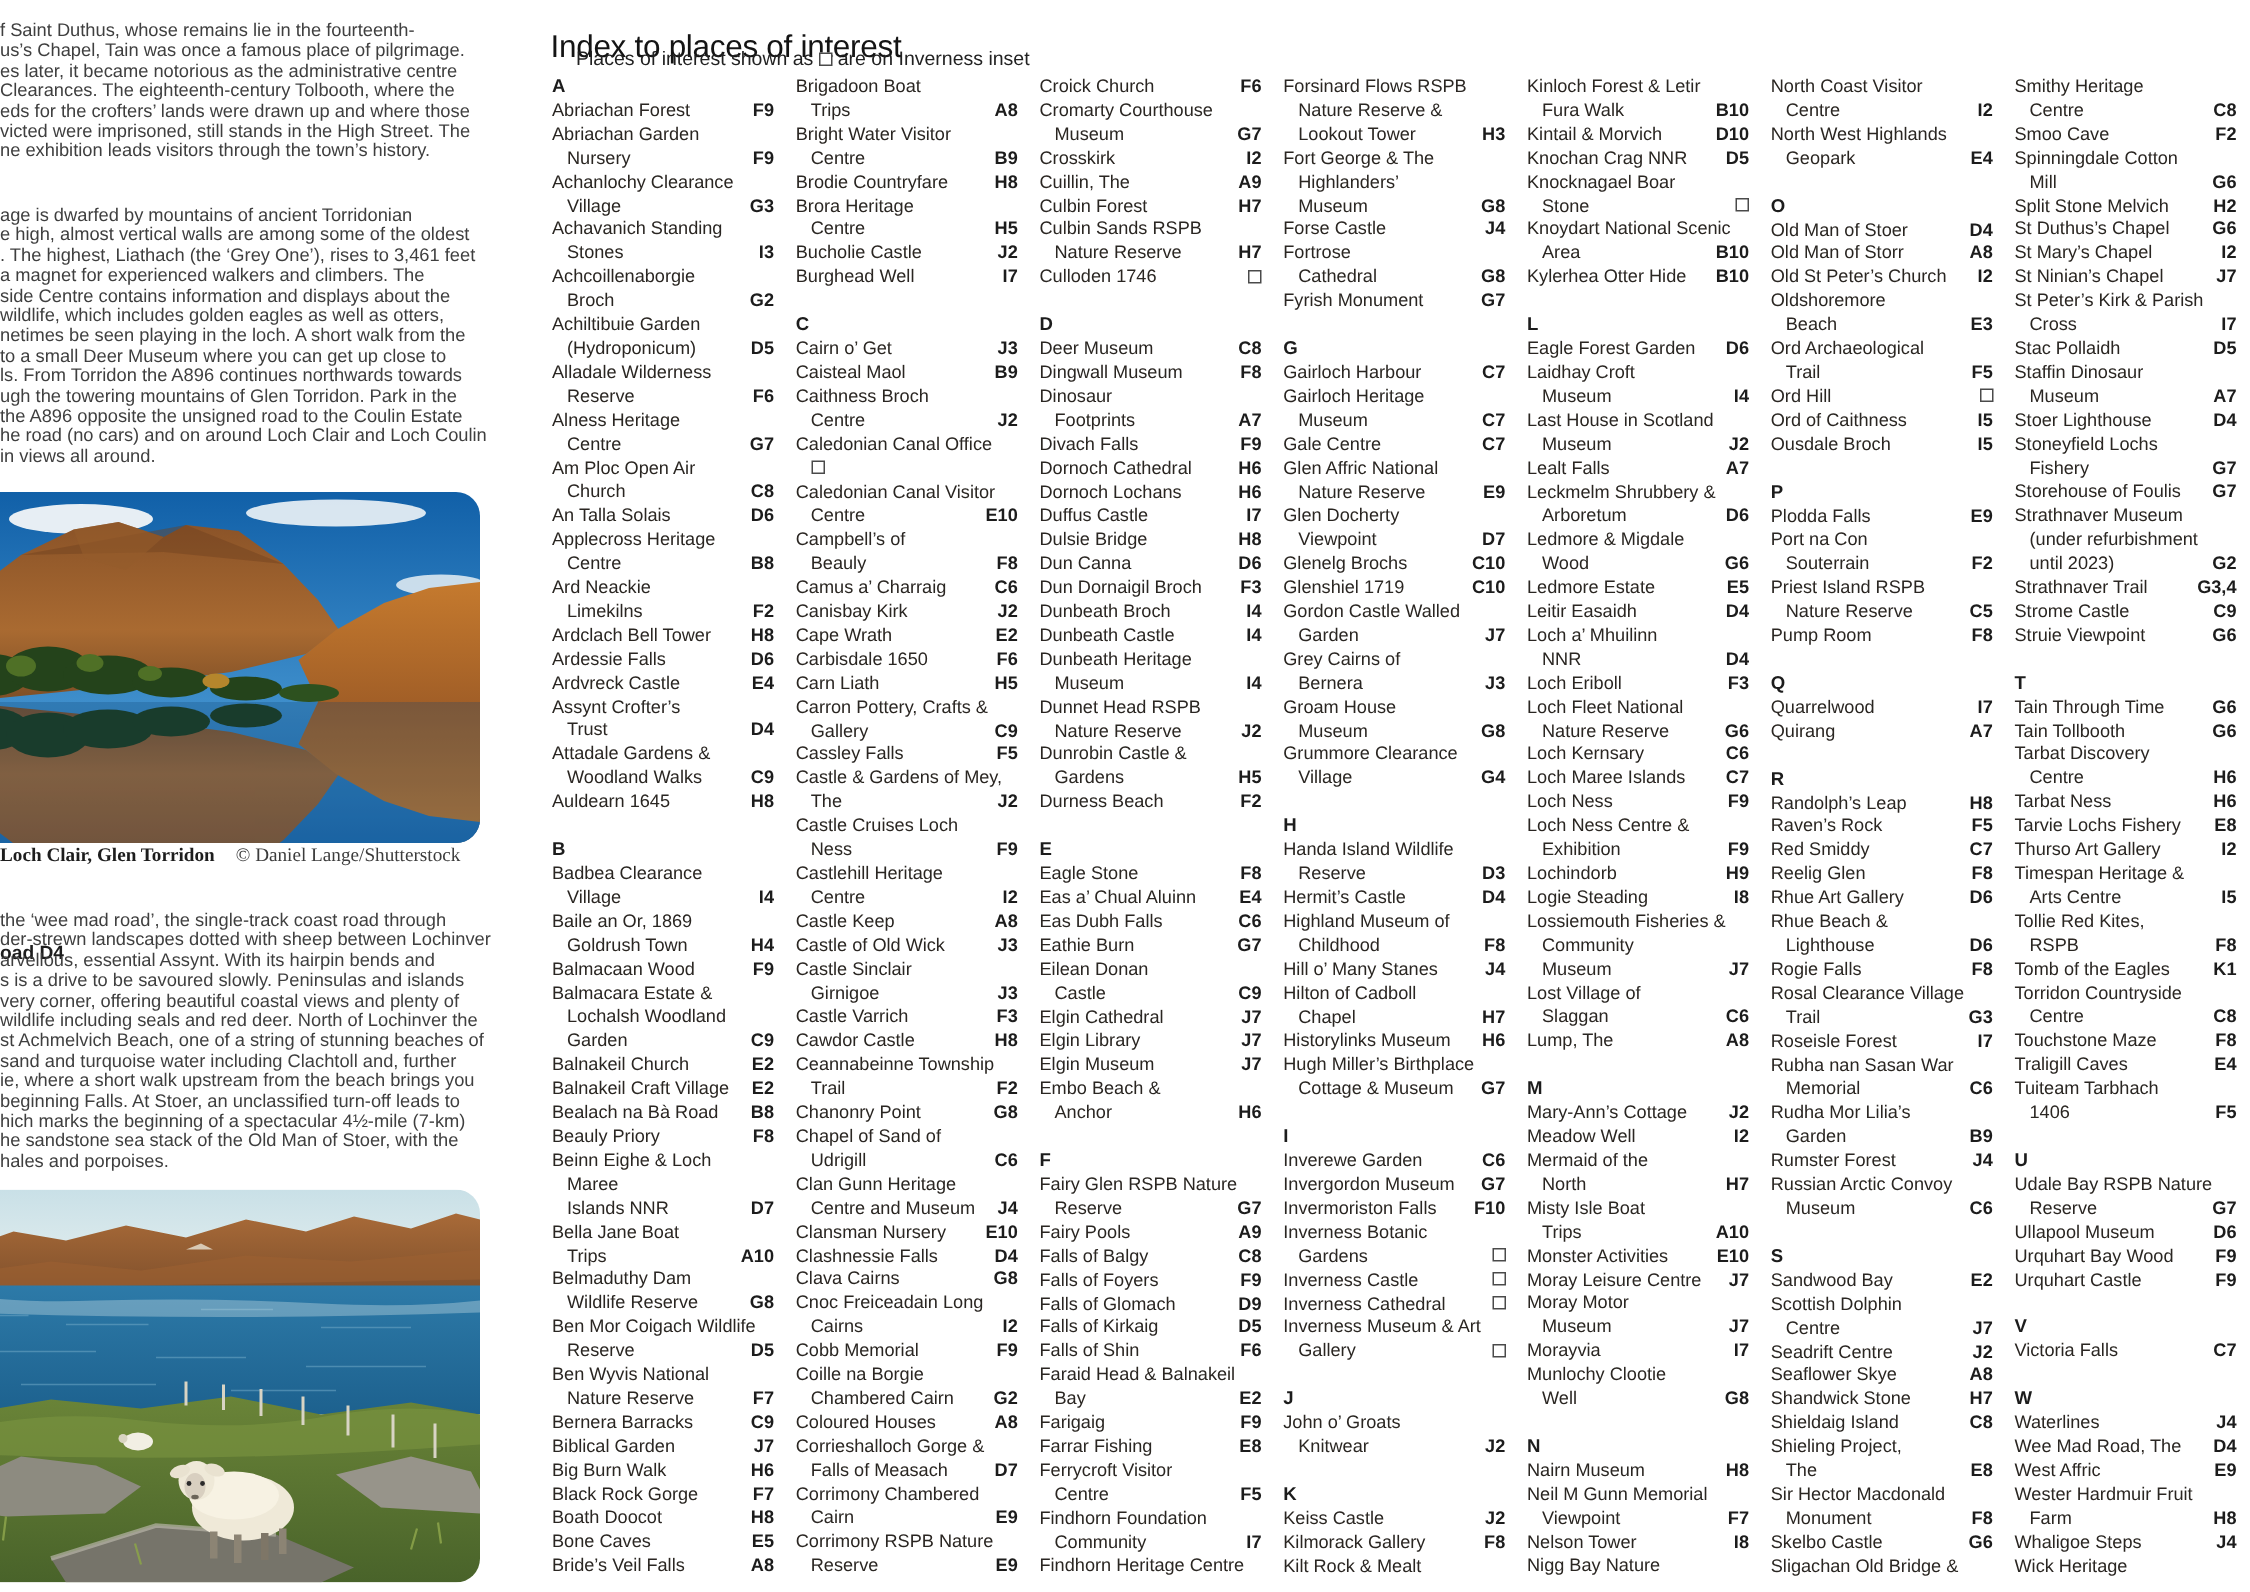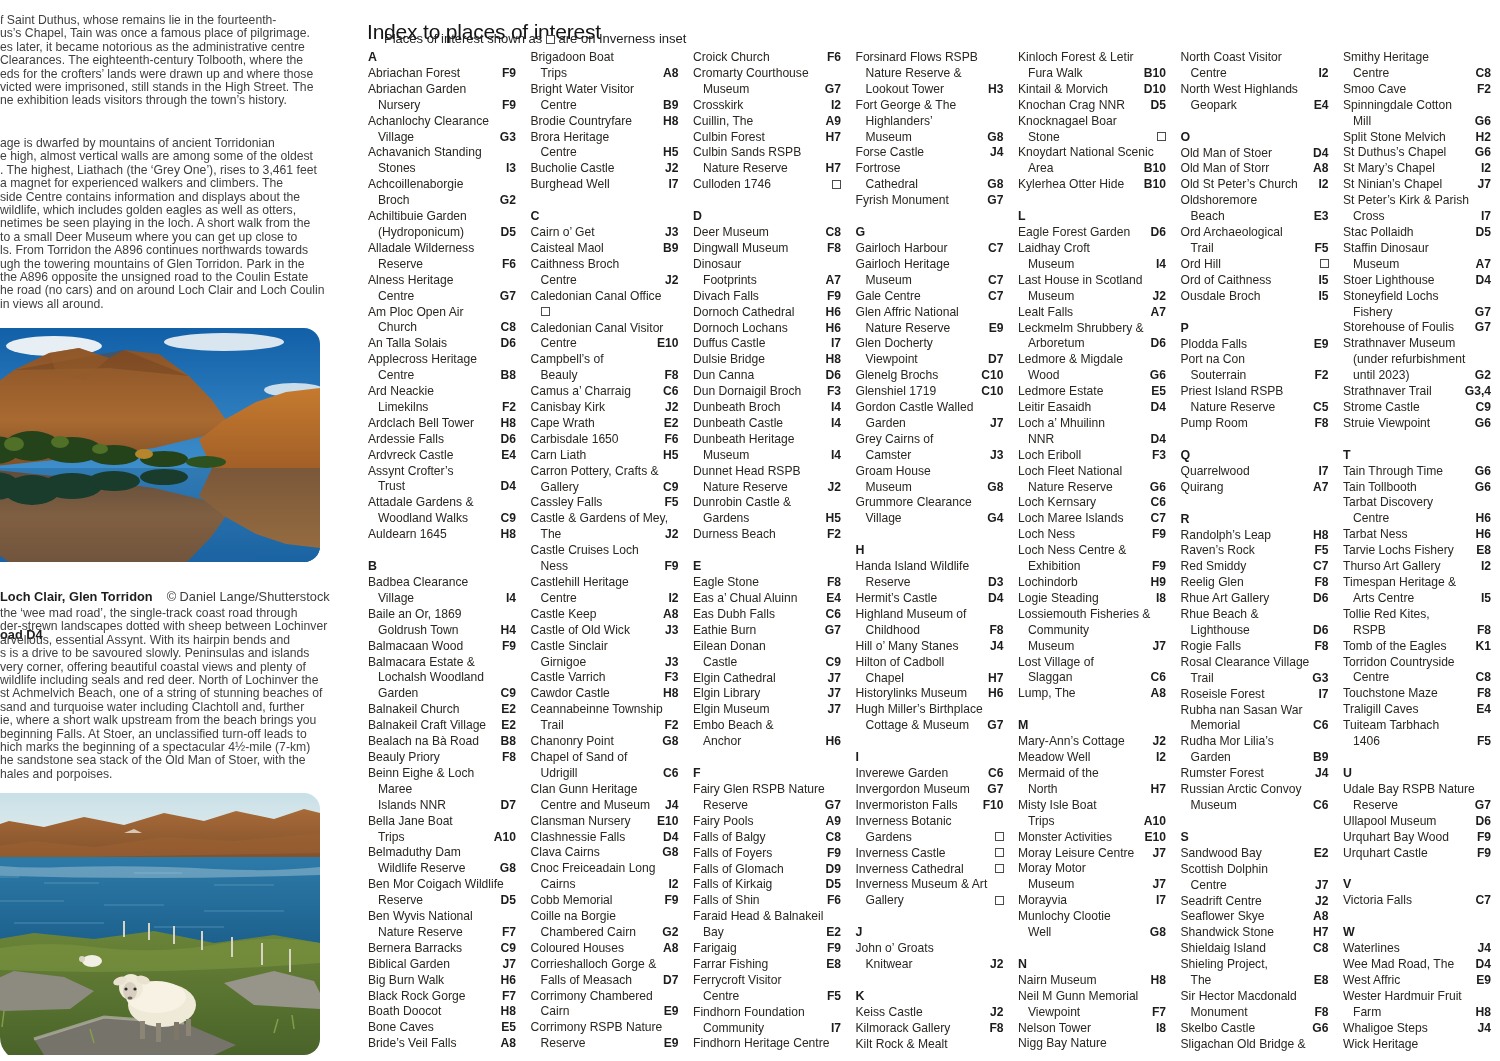--- a/index.html
+++ b/index.html
@@ -1,29 +1,29 @@
 <!DOCTYPE html>
 <html><head>
 <meta charset="utf-8">
 <style>
   html,body{margin:0;padding:0;}
   body{
     width:1500px;height:1061px;overflow:hidden;background:#ffffff;
     font-family:"Liberation Sans","DejaVu Sans",sans-serif;
     -webkit-font-smoothing:antialiased;position:relative;
   }
-  .page{position:absolute;inset:0;overflow:hidden;border-radius:24px;}
+  .page{position:absolute;inset:0;overflow:hidden;}
 
   
   .left-strip{position:absolute;left:0;top:0;width:360px;height:1061px;overflow:hidden;}
   .cut-par{position:absolute;left:0;width:372px;color:#3f3f3f;font-size:12.2px;line-height:13.4px;}
   .cut-par .tline{white-space:nowrap;}
   .photo{position:absolute;left:-26px;width:346px;border-radius:16px;overflow:hidden;}
   .photo svg{display:block;}
-  .caption{position:absolute;left:0;top:589px;width:372px;font-size:12.8px;color:#1d1d1d;white-space:nowrap;}
+  .caption{position:absolute;left:0;top:563px;width:372px;font-size:12.8px;color:#1d1d1d;white-space:nowrap;font-family:Liberation Serif, serif;}
   .caption b{font-weight:700;}
   .caption .credit{font-weight:400;color:#3c3c3c;margin-left:14px;}
   .road-head{position:absolute;left:0;top:590px;font-size:12.8px;font-weight:700;color:#1d1d1d;margin-top:37px;}
 
   
   .idx-title{position:absolute;left:367px;top:6px;font-size:21px;font-weight:400;color:#141414;letter-spacing:-0.2px;}
   .idx-sub{position:absolute;left:384px;top:31px;font-size:13px;color:#222;white-space:nowrap;}
   .sq{display:inline-block;width:7px;height:7px;border:1.3px solid #4a4a4a;background:#fff;vertical-align:baseline;position:relative;top:0.5px;}
   .idx-wrap{position:absolute;left:368px;top:50px;right:6px;bottom:0;display:flex;gap:14.5px;overflow:hidden;}
   .idx-col{width:148px;flex:0 0 148px;}
@@ -977,21 +977,21 @@
           <span class="nm">Gordon Castle Walled</span>
         </div>
         <div class="idx-line cont">
           <span class="nm">Garden</span>
           <span class="ref">J7</span>
         </div>
         <div class="idx-line">
           <span class="nm">Grey Cairns of</span>
         </div>
         <div class="idx-line cont">
-          <span class="nm">Camster</span>
+          <span class="nm">Bernera</span>
           <span class="ref">J3</span>
         </div>
         <div class="idx-line">
           <span class="nm">Groam House</span>
         </div>
         <div class="idx-line cont">
           <span class="nm">Museum</span>
           <span class="ref">G8</span>
         </div>
         <div class="idx-line">

